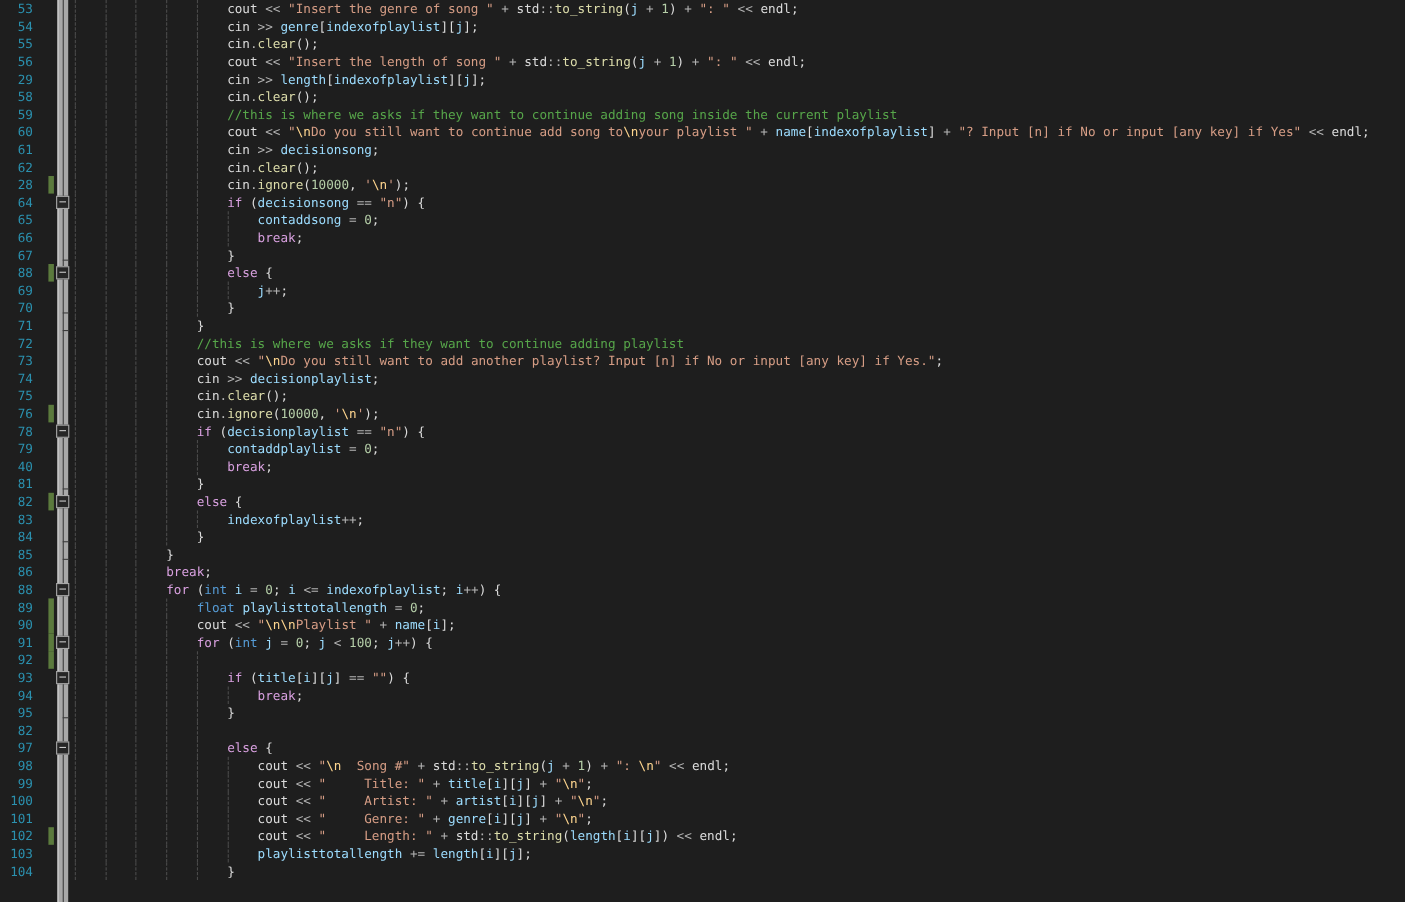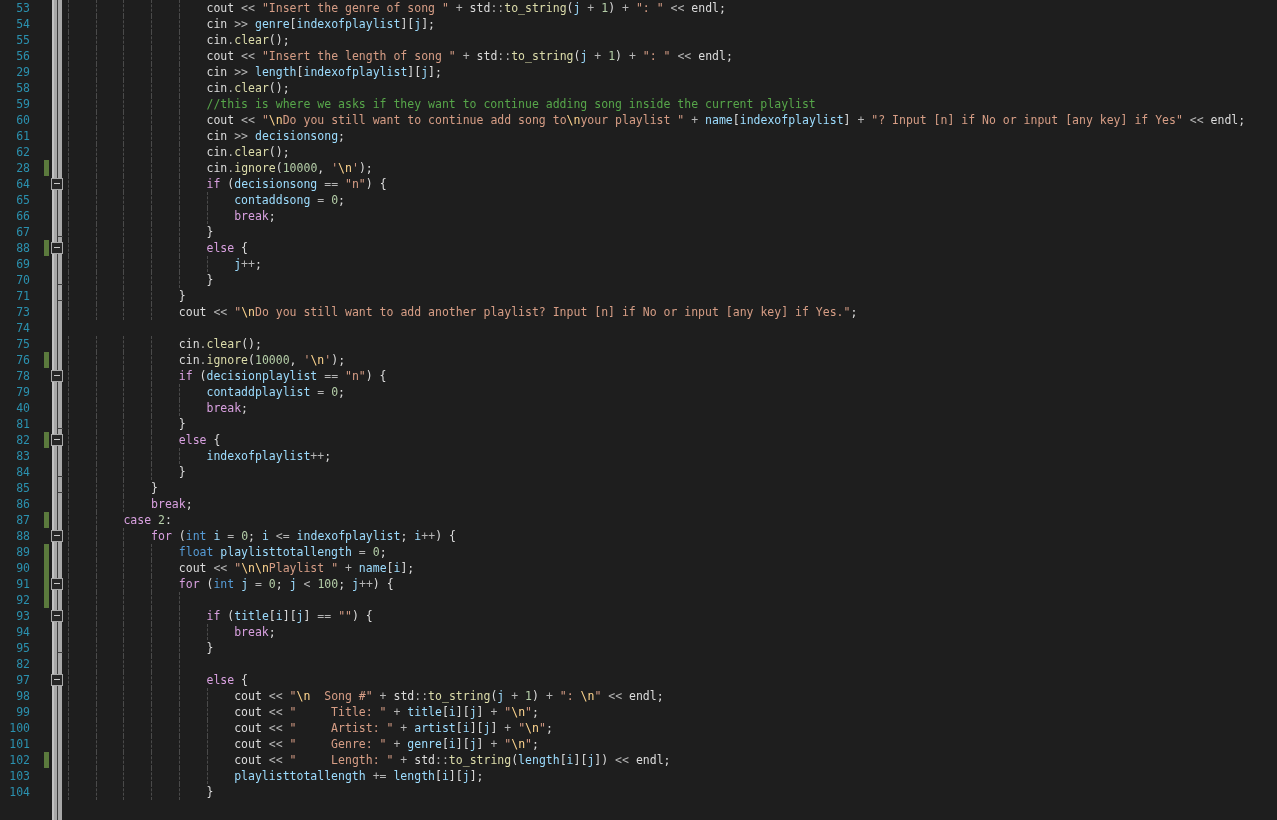--- a/index.html
+++ b/index.html
@@ -115,25 +115,30 @@
       <div class="num">70</div>
       <div class="tick"></div>
       <div class="code"><span class="g" style="left: 0px;"></span><span class="g" style="left: 27.7px;"></span><span class="g" style="left: 55.4px;"></span><span class="g" style="left: 83.1px;"></span><span class="g" style="left: 110.8px;"></span><span>                    <span class="t-pl">}</span></span></div>
     </div>
     <div class="row">
       <div class="num">71</div>
       <div class="tick"></div>
       <div class="code"><span class="g" style="left: 0px;"></span><span class="g" style="left: 27.7px;"></span><span class="g" style="left: 55.4px;"></span><span class="g" style="left: 83.1px;"></span><span>                <span class="t-pl">}</span></span></div>
     </div>
     <div class="row">
+      <div class="num">72</div>
+      <div class="code"><span class="g" style="left: 0px;"></span><span class="g" style="left: 27.7px;"></span><span class="g" style="left: 55.4px;"></span><span class="g" style="left: 83.1px;"></span><span>                <span class="t-com">//this is where we asks if they want to continue adding playlist</span></span></div>
+    </div>
+    <div class="row">
       <div class="num">73</div>
       <div class="code"><span class="g" style="left: 0px;"></span><span class="g" style="left: 27.7px;"></span><span class="g" style="left: 55.4px;"></span><span class="g" style="left: 83.1px;"></span><span>                <span class="t-pl">cout</span><span class="t-op"> &lt;&lt; </span><span class="t-str">"</span><span class="t-esc">\n</span><span class="t-str">Do you still want to add another playlist? Input [n] if No or input [any key] if Yes."</span><span class="t-pl">;</span></span></div>
     </div>
     <div class="row">
       <div class="num">74</div>
+      <div class="code"><span class="g" style="left: 0px;"></span><span class="g" style="left: 27.7px;"></span><span class="g" style="left: 55.4px;"></span><span class="g" style="left: 83.1px;"></span><span>                <span class="t-pl">cin</span><span class="t-op"> &gt;&gt; </span><span class="t-var">decisionplaylist</span><span class="t-pl">;</span></span></div>
     </div>
     <div class="row">
       <div class="num">75</div>
       <div class="code"><span class="g" style="left: 0px;"></span><span class="g" style="left: 27.7px;"></span><span class="g" style="left: 55.4px;"></span><span class="g" style="left: 83.1px;"></span><span>                <span class="t-pl">cin</span><span class="t-op">.</span><span class="t-fn">clear</span><span class="t-pl">();</span></span></div>
     </div>
     <div class="row">
       <div class="num">76</div>
       <div class="bar"></div>
       <div class="code"><span class="g" style="left: 0px;"></span><span class="g" style="left: 27.7px;"></span><span class="g" style="left: 55.4px;"></span><span class="g" style="left: 83.1px;"></span><span>                <span class="t-pl">cin</span><span class="t-op">.</span><span class="t-fn">ignore</span><span class="t-pl">(</span><span class="t-num">10000</span><span class="t-pl">, </span><span class="t-str">'</span><span class="t-esc">\n</span><span class="t-str">'</span><span class="t-pl">);</span></span></div>
     </div>
@@ -171,25 +176,20 @@
       <div class="code"><span class="g" style="left: 0px;"></span><span class="g" style="left: 27.7px;"></span><span class="g" style="left: 55.4px;"></span><span class="g" style="left: 83.1px;"></span><span>                <span class="t-pl">}</span></span></div>
     </div>
     <div class="row">
       <div class="num">85</div>
       <div class="tick"></div>
       <div class="code"><span class="g" style="left: 0px;"></span><span class="g" style="left: 27.7px;"></span><span class="g" style="left: 55.4px;"></span><span>            <span class="t-pl">}</span></span></div>
     </div>
     <div class="row">
       <div class="num">86</div>
       <div class="code"><span class="g" style="left: 0px;"></span><span class="g" style="left: 27.7px;"></span><span class="g" style="left: 55.4px;"></span><span>            <span class="t-ctl">break</span><span class="t-pl">;</span></span></div>
-    </div>
-    <div class="row">
-      <div class="num">87</div>
-      <div class="bar"></div>
-      <div class="code"><span class="g" style="left: 0px;"></span><span class="g" style="left: 27.7px;"></span><span>        <span class="t-ctl">case</span><span class="t-pl"> </span><span class="t-num">2</span><span class="t-pl">:</span></span></div>
     </div>
     <div class="row">
       <div class="num">88</div>
       <div class="fold"></div>
       <div class="code"><span class="g" style="left: 0px;"></span><span class="g" style="left: 27.7px;"></span><span class="g" style="left: 55.4px;"></span><span>            <span class="t-ctl">for</span><span class="t-pl"> (</span><span class="t-kw">int</span><span class="t-pl"> </span><span class="t-var">i</span><span class="t-op"> = </span><span class="t-num">0</span><span class="t-pl">; </span><span class="t-var">i</span><span class="t-op"> &lt;= </span><span class="t-var">indexofplaylist</span><span class="t-pl">; </span><span class="t-var">i</span><span class="t-op">++</span><span class="t-pl">) {</span></span></div>
     </div>
     <div class="row">
       <div class="num">89</div>
       <div class="bar"></div>
       <div class="code"><span class="g" style="left: 0px;"></span><span class="g" style="left: 27.7px;"></span><span class="g" style="left: 55.4px;"></span><span class="g" style="left: 83.1px;"></span><span>                <span class="t-kw">float</span><span class="t-pl"> </span><span class="t-var">playlisttotallength</span><span class="t-op"> = </span><span class="t-num">0</span><span class="t-pl">;</span></span></div>

